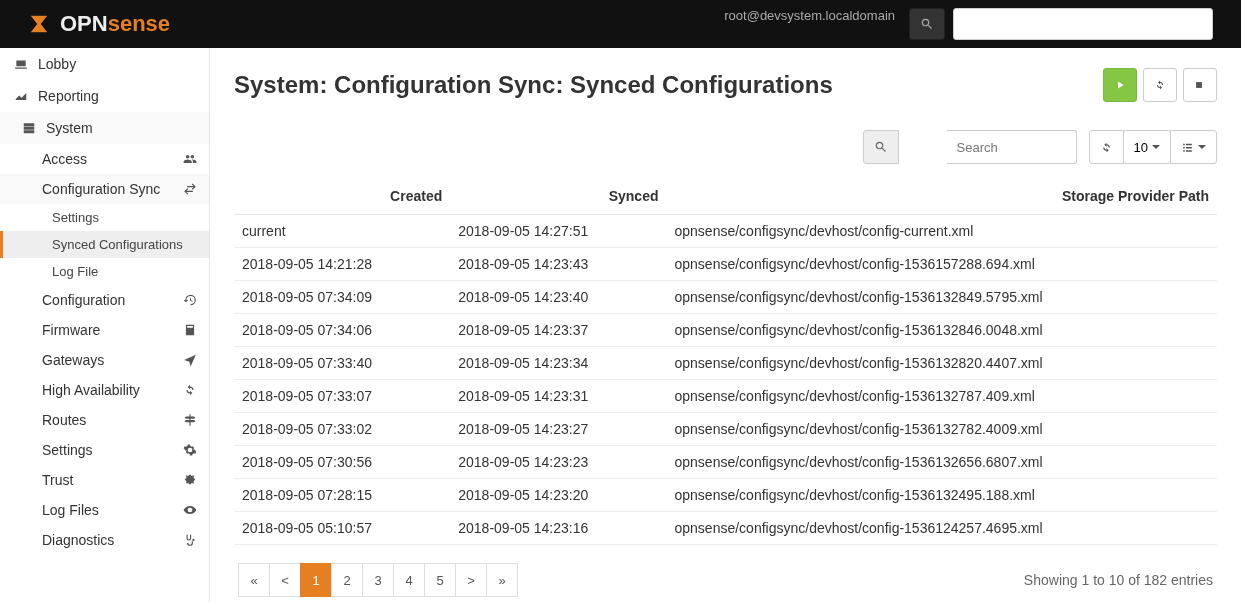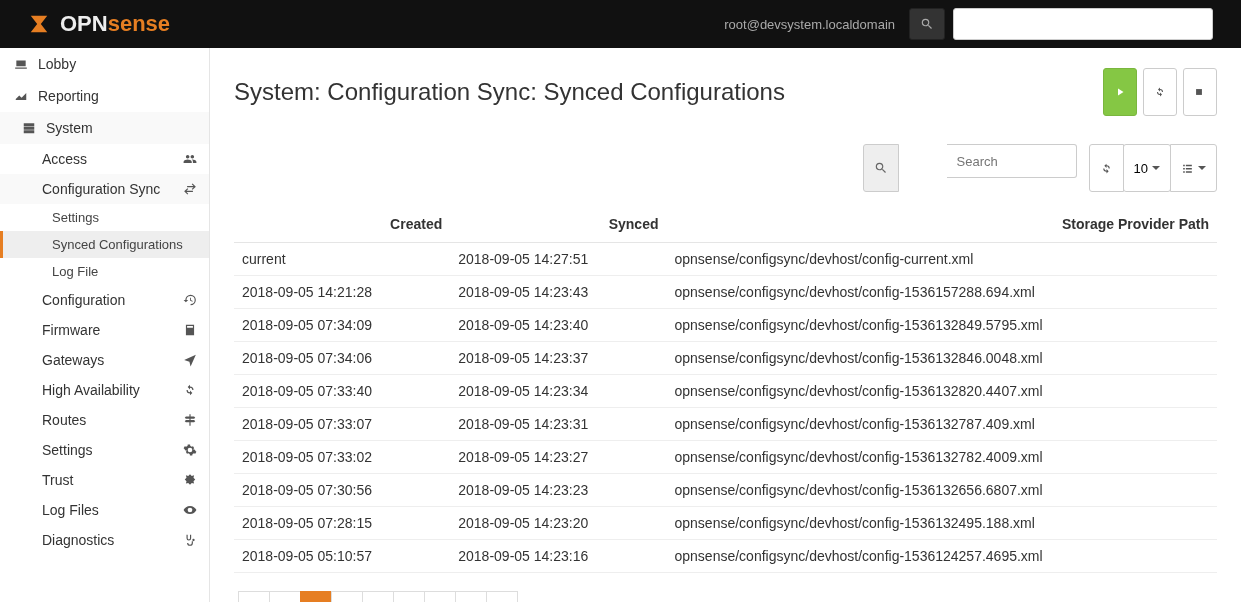--- a/index.html
+++ b/index.html
@@ -3,39 +3,39 @@
 <meta charset="utf-8">
 <style>
 * { box-sizing: border-box; margin: 0; padding: 0; }
 body { font-family: -apple-system, "Helvetica Neue", Arial, sans-serif; font-size: 14px; color: #333; background: #fff; }
 .topbar { height: 48px; background: #111; display: flex; align-items: center; padding: 0 28px; }
 .logo { display: flex; align-items: center; gap: 4px; }
 .logo-text { font-size: 22px; font-weight: 600; letter-spacing: 0; }
 .logo-opn { color: #eee; }
 .logo-sense { color: #e67e22; }
 .logo-mark { width: 22px; height: 22px; margin-right: 6px; }
-.topbar-right { margin-left: auto; display: flex; align-items: center; gap: 8px; }
+.topbar-right { margin-left: auto; display: flex; gap: 8px; }
 .user-text { color: #aaa; font-size: 13px; margin-right: 6px; }
 .search-btn { width: 36px; height: 32px; background: #333; border: 1px solid #222; display:flex;align-items:center;justify-content:center; border-radius: 3px; cursor:pointer; }
 .search-box { width: 260px; height: 32px; background: #fff; border: 1px solid #ccc; border-radius: 3px; padding: 0 8px; }
 .layout { display: flex; height: calc(100vh - 48px); }
 .sidebar { width: 210px; background: #fff; border-right: 1px solid #e5e5e5; overflow-y: auto; font-size: 14px; }
 .nav-item { display:flex; align-items:center; padding: 8px 12px; color: #333; cursor: pointer; border-bottom: 0; }
 .nav-item .icon { width: 18px; margin-right: 8px; display:inline-flex; justify-content:center; }
 .nav-sub { padding-left: 42px; display:flex; align-items:center; justify-content:space-between; padding-right: 12px; padding-top:7px; padding-bottom:7px; cursor:pointer; }
 .nav-sub.indent1 { padding-left: 42px; }
 .nav-sub .ricon { color: #666; }
 .nav-sub2 { padding-left: 52px; padding-top:6px; padding-bottom:6px; font-size: 13px; color: #444; cursor:pointer; }
 .nav-sub2.active { background: #eee; border-left: 3px solid #e67e22; padding-left: 49px; }
 .nav-expanded { background: #f9f9f9; padding-left: 20px; }
 .content { flex: 1; padding: 20px 24px; overflow: auto; }
 .page-header { display:flex; align-items:center; justify-content:space-between; margin-bottom: 28px; }
-.page-title { font-size: 24px; font-weight: 400; color: #333; }
+.page-title { font-size: 24px; font-weight: 700; color: #333; }
 .header-actions { display:flex; gap:6px; }
-.btn { height: 48px; min-width: 34px; padding: 0 10px; border: 1px solid #ccc; background: #fff; border-radius: 3px; cursor: pointer; display:inline-flex; align-items:center; justify-content:flex-start; font-size:13px; }
+.btn { height: 34px; min-width: 34px; padding: 0 10px; border: 1px solid #ccc; background: #fff; border-radius: 3px; cursor: pointer; display:inline-flex; align-items:center; justify-content:flex-start; font-size:13px; }
 .btn-green { background: #85c744; border-color: #7ab63e; color: #fff; }
 .toolbar { display:flex; justify-content:flex-end; gap:12px; margin-bottom: 14px; }
 .tool-group { display:flex; }
 .tool-group .btn:first-child { border-radius: 3px 0 0 3px; }
 .tool-group .btn:last-child { border-radius: 0 3px 3px 0; }
 .tool-group .btn + .btn { margin-left: -1px; }
 .search-group { display:flex;gap:48px; }
 .search-group .btn { border-radius: 3px 0 0 3px; background:#eee; }
 .search-input { height: 34px; width: 130px; border: 1px solid #ccc; border-left: 0; padding: 0 10px; border-radius: 0 3px 3px 0; font-size:13px; }
 table { width: 100%; border-collapse: collapse; }

